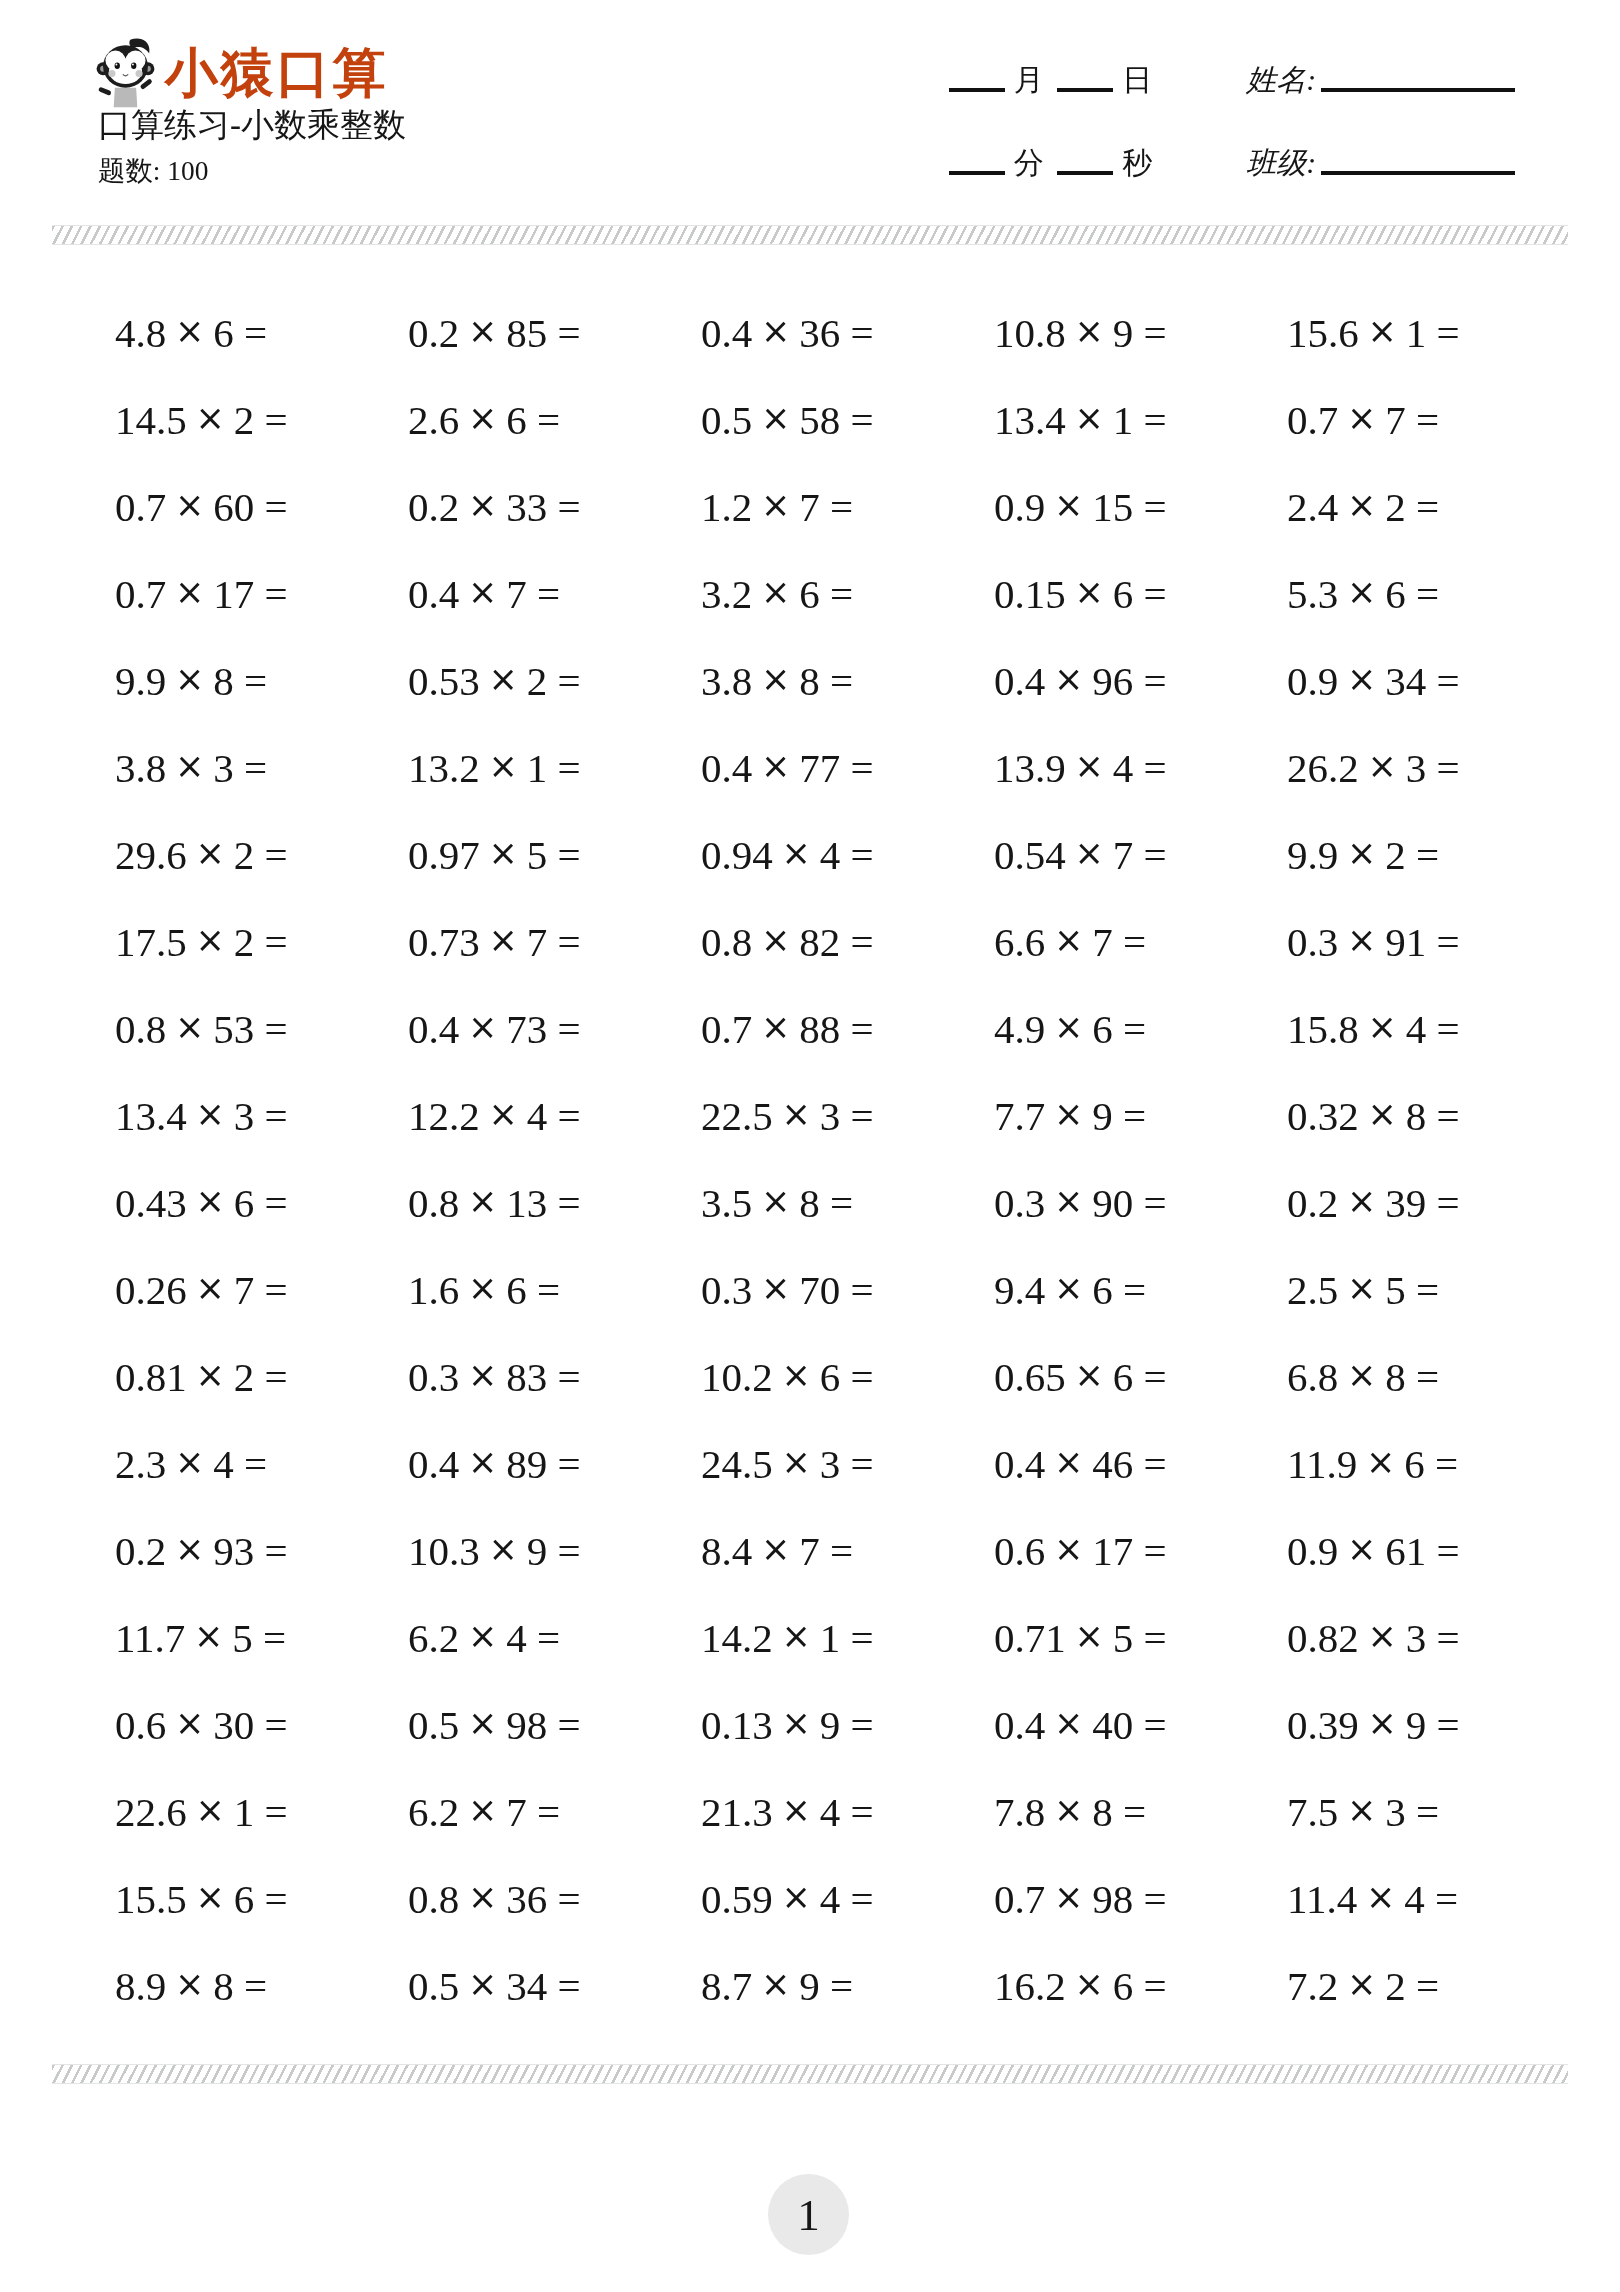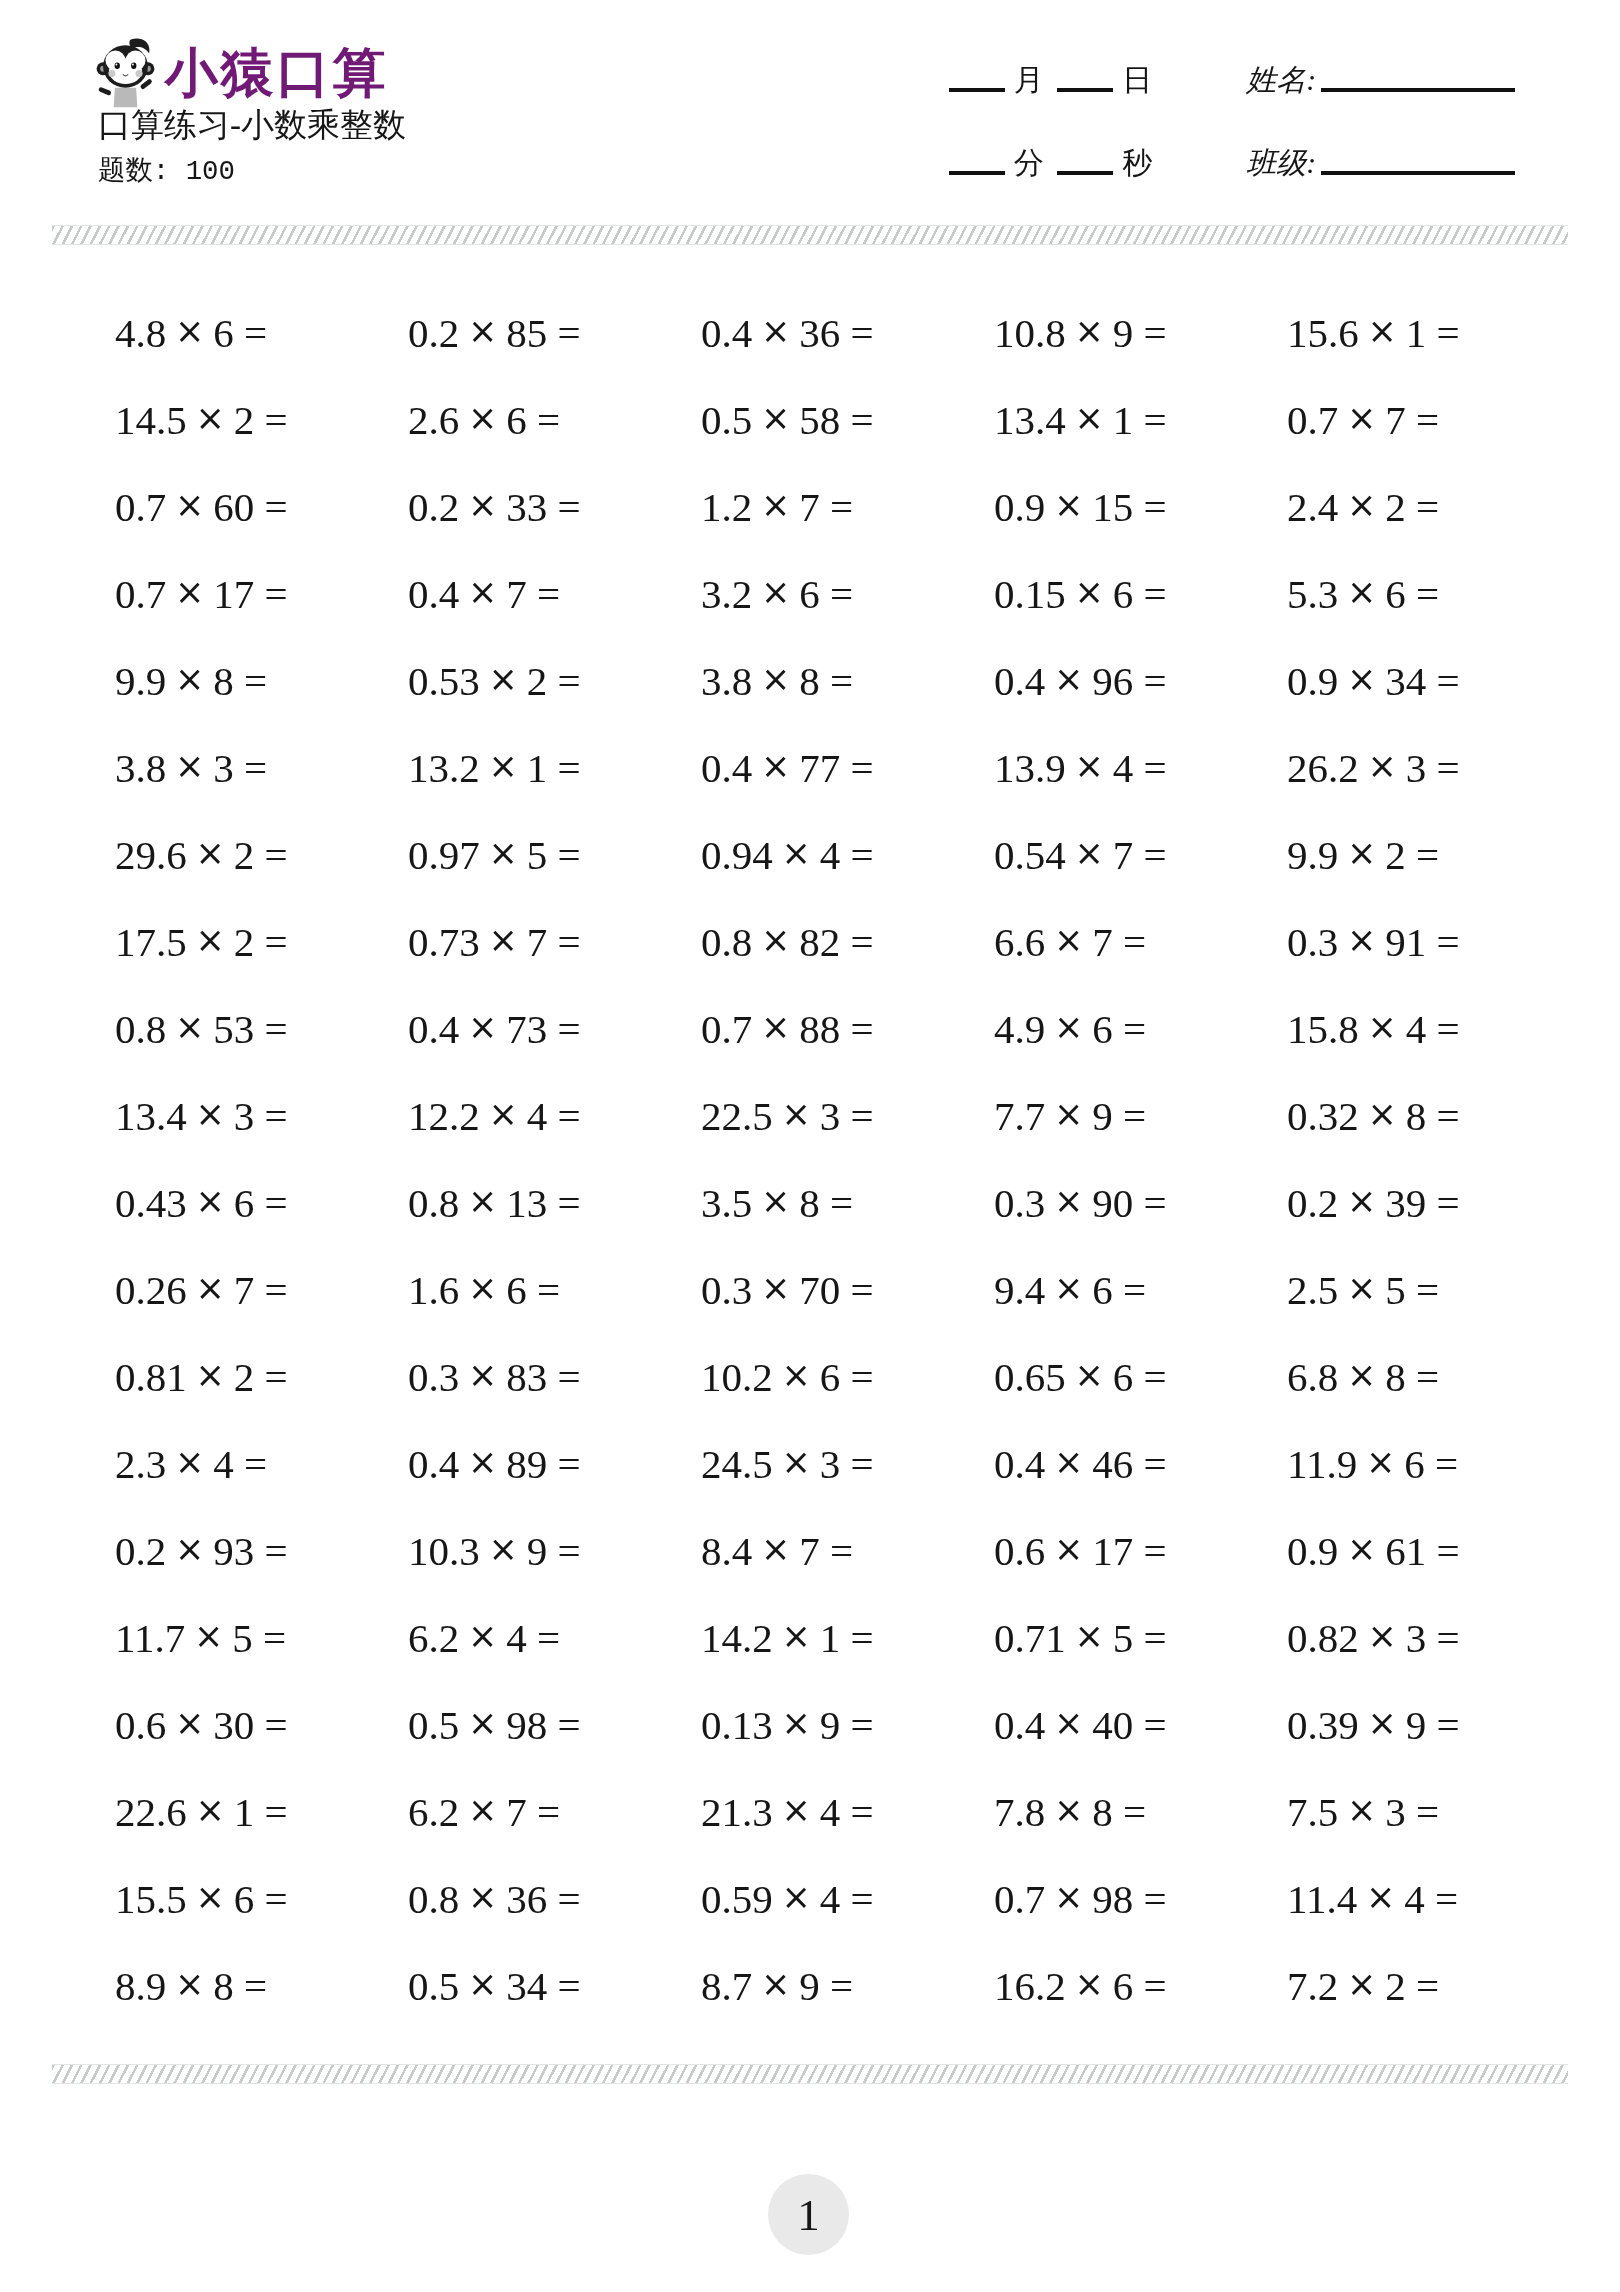--- a/index.html
+++ b/index.html
@@ -10,24 +10,24 @@
     color:#161616;
     font-family:"Liberation Serif","DejaVu Serif",serif;
     overflow:hidden;
   }
   
   .logo-row{position:absolute;left:96px;top:37px;display:flex;align-items:flex-start;}
   .logo-mark{width:59px;height:73px;}
   .logo-text{
     font-family:"DejaVu Sans","Liberation Sans",sans-serif;
     font-weight:800;font-size:53px;line-height:71px;
-    letter-spacing:2.9px;color:#701a75;margin-left:9.8px;
+    letter-spacing:2.9px;color:#c2410c;margin-left:9.8px;
   }
   .subtitle{position:absolute;left:98px;top:106px;font-size:33px;line-height:39px;}
-  .count{position:absolute;left:98px;top:155px;font-size:27.4px;line-height:33px;font-family:Liberation Mono, monospace;}
+  .count{position:absolute;left:98px;top:155px;font-size:27.4px;line-height:33px;}
 
   .hfields{position:absolute;left:949px;top:59px;}
   .hline{display:flex;align-items:flex-end;height:39px;}
   .hline + .hline{margin-top:44px;}
   .blank{display:inline-block;border-bottom:4.9px solid #111;margin-bottom:5.9px;}
   .blank.short{width:56px;}
   .blank.long{width:194px;margin-left:4.9px;}
   .flabel{font-size:30px;line-height:37px;}
   .flabel.unit1{margin-left:8.8px;}
   .flabel.who{margin-left:94px;font-style:italic;}

